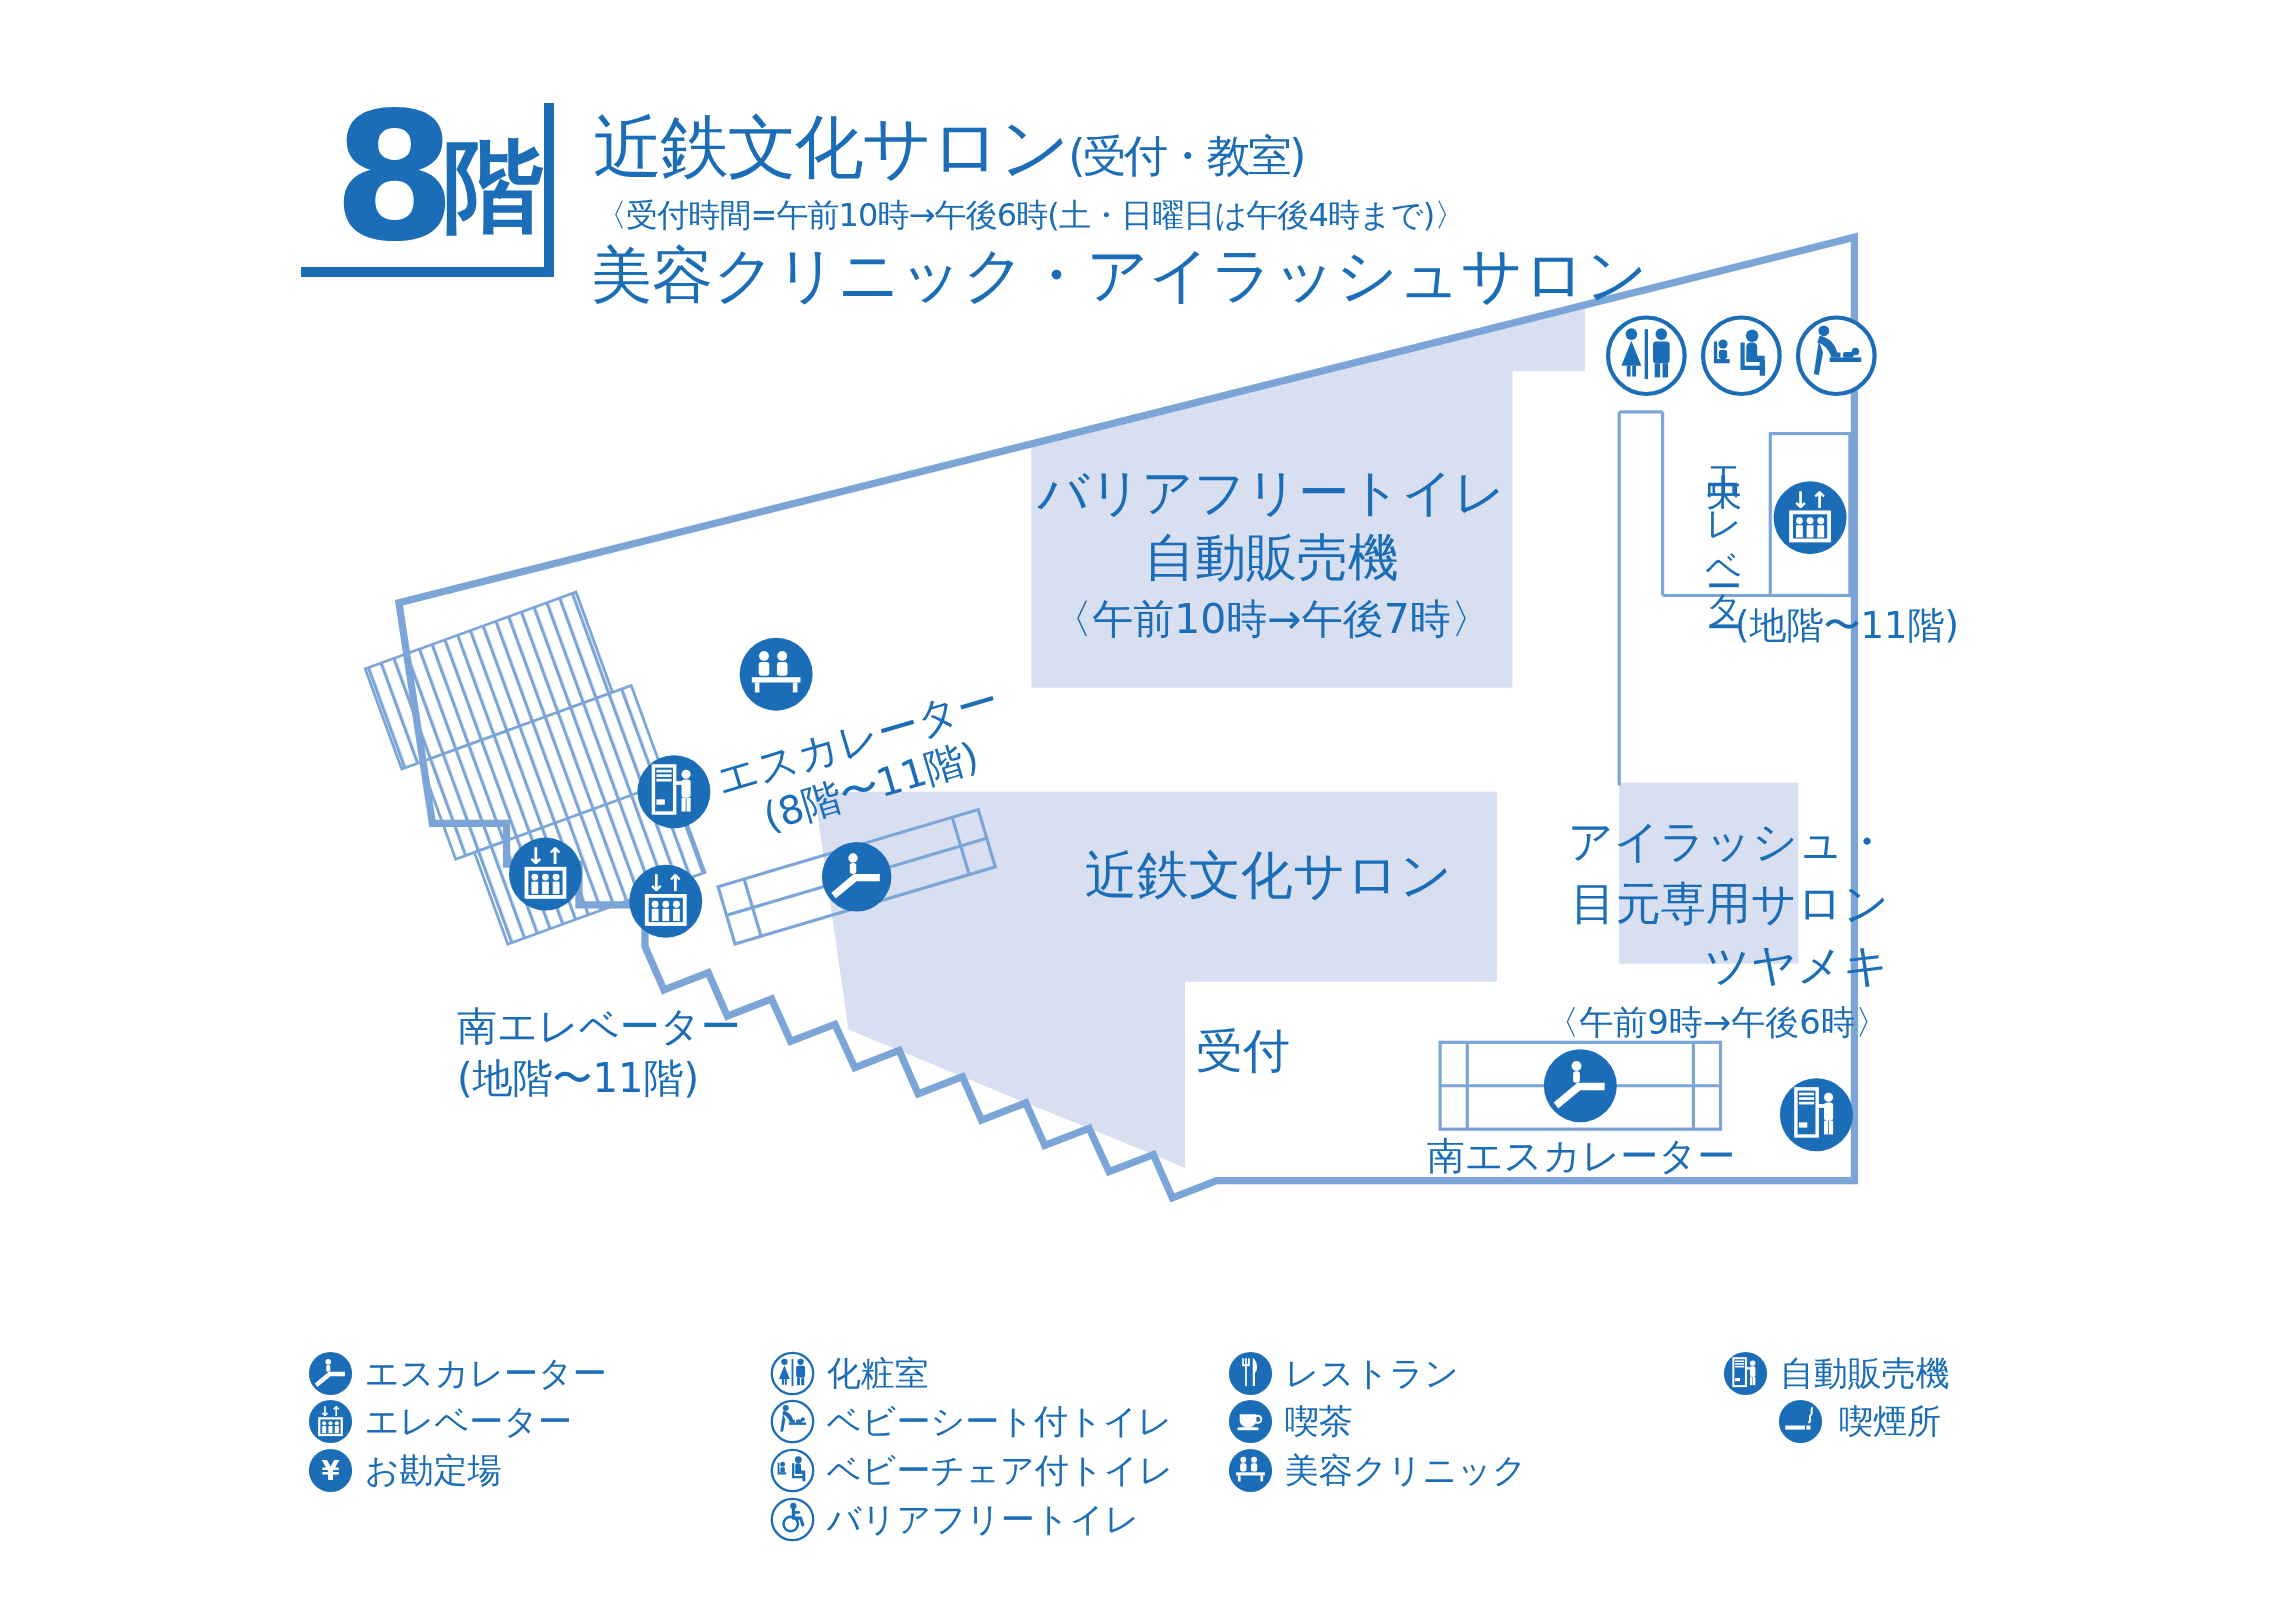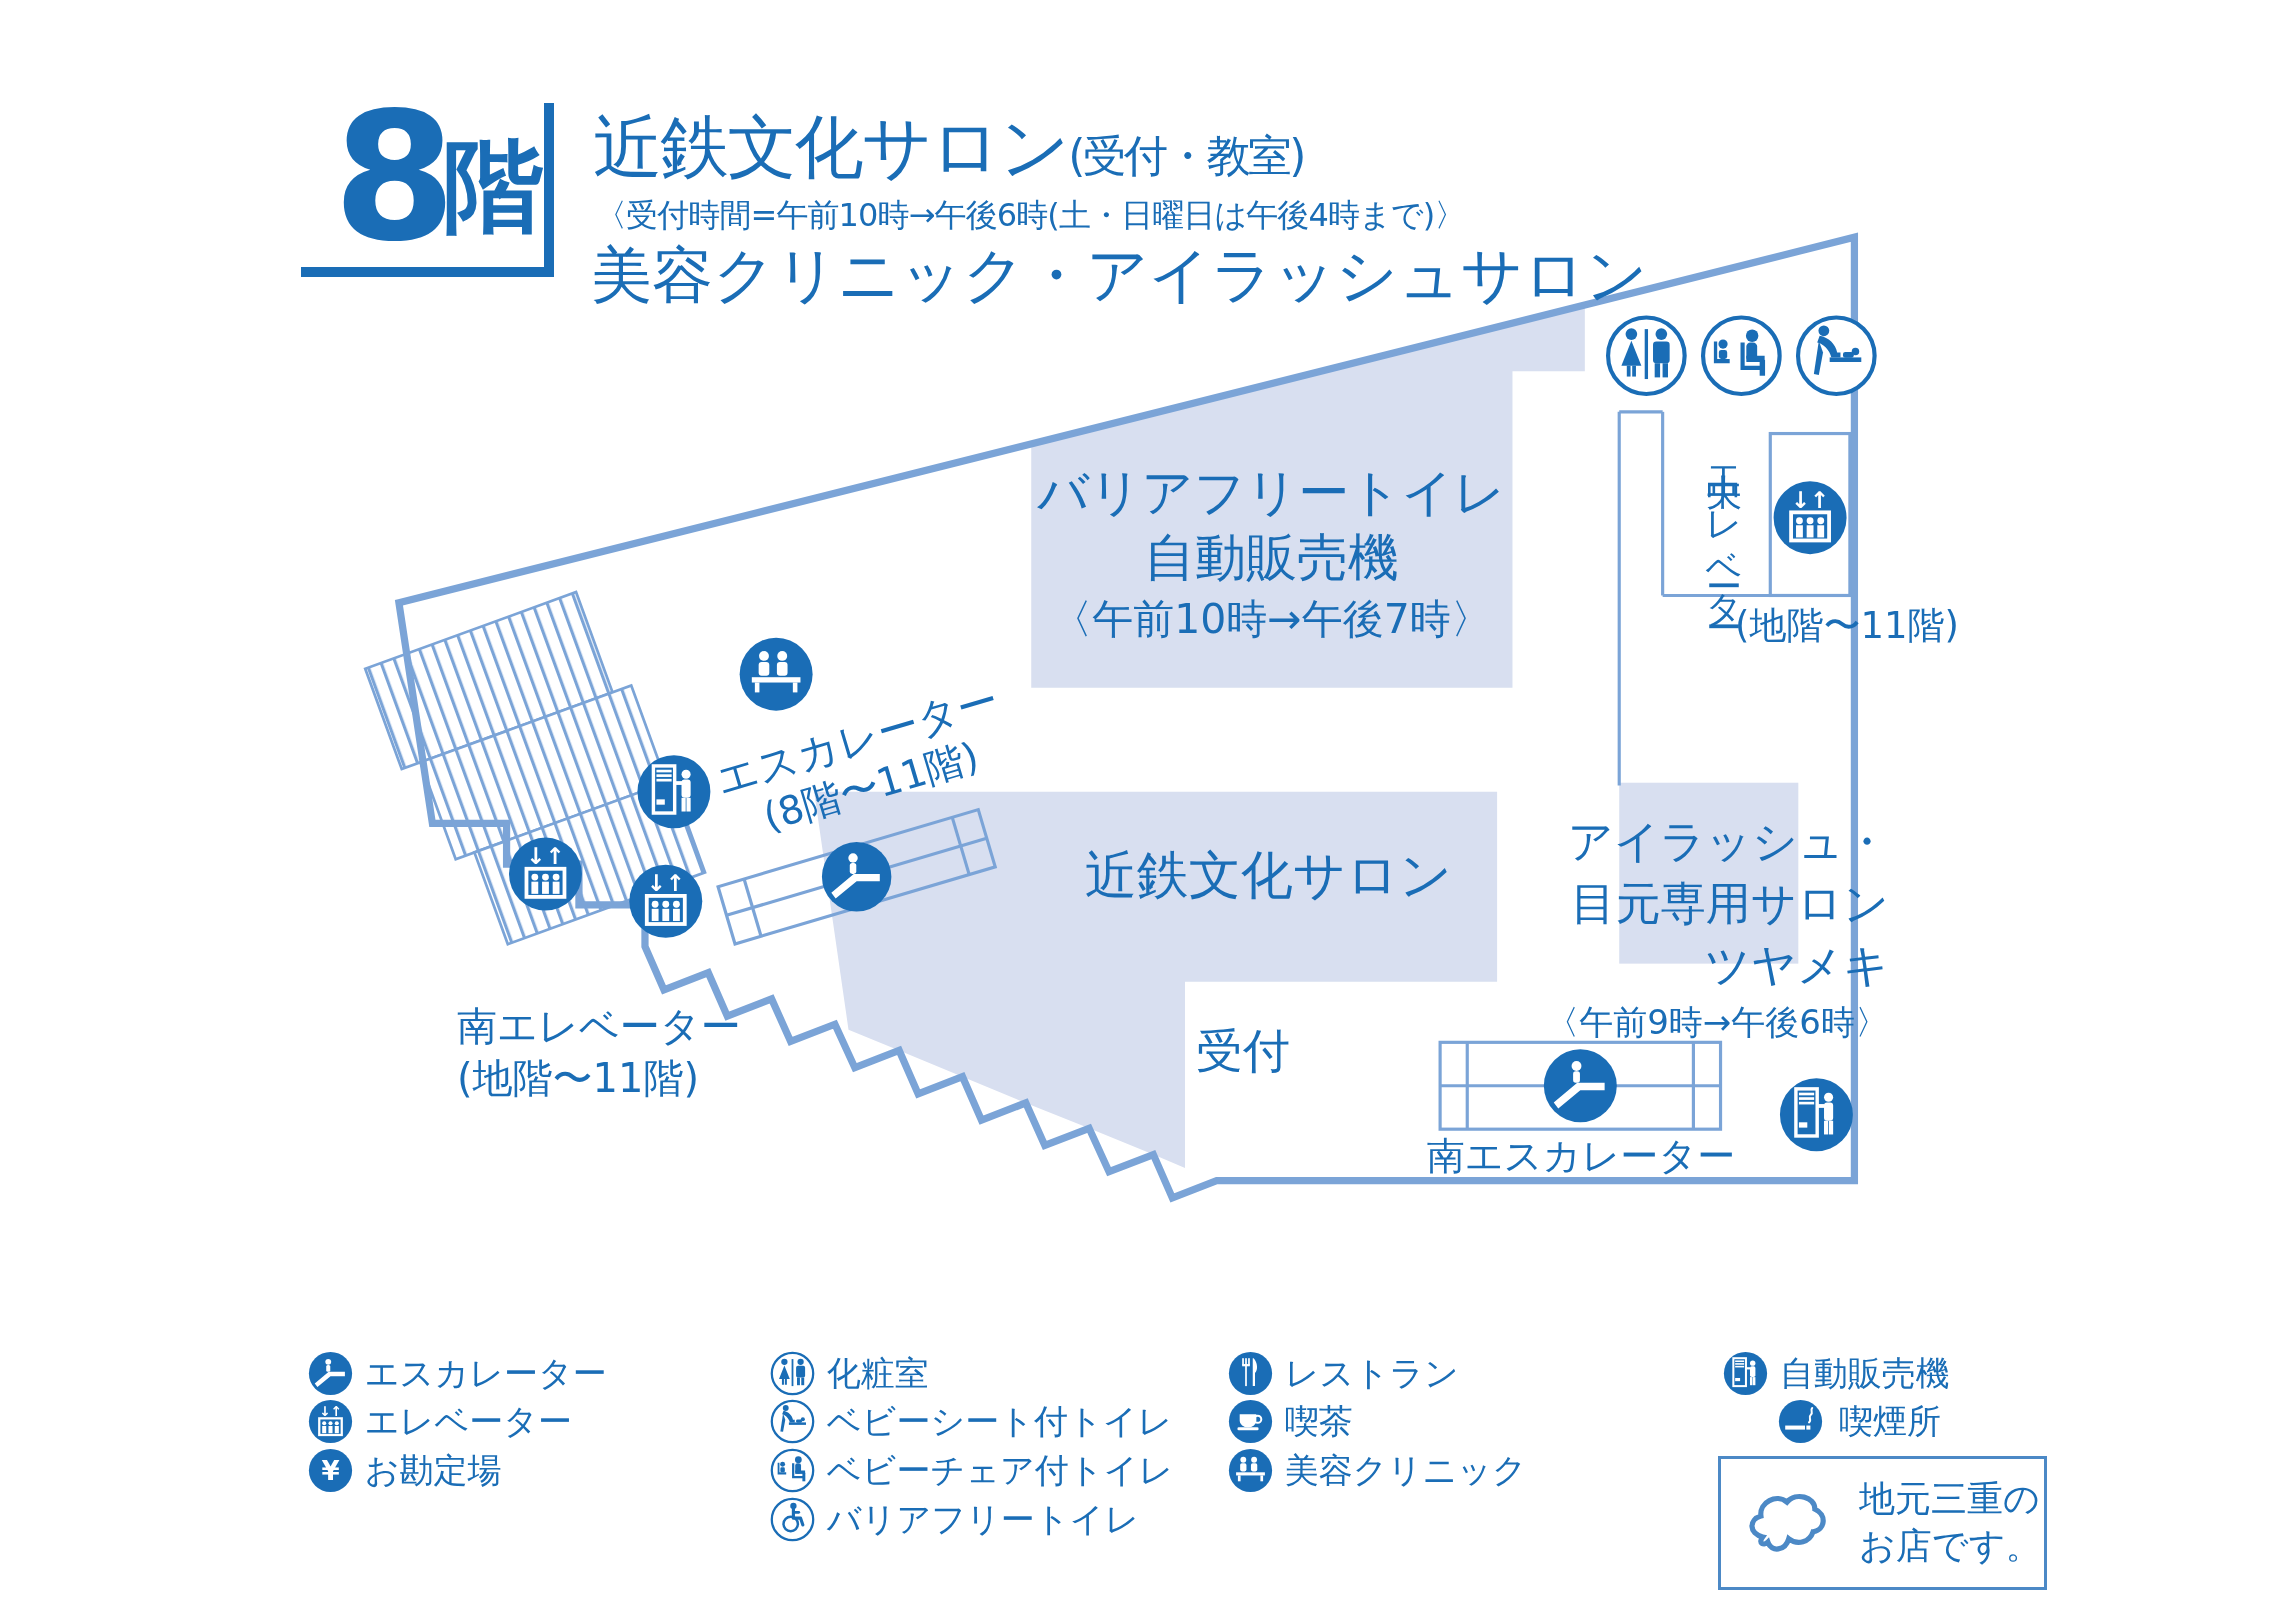--- a/index.html
+++ b/index.html
@@ -352,24 +352,15 @@
       </svg>
     <span class="txt">自動販売機</span>
   </div>
   <div class="leg-row" style="left:1778px;top:1399px;gap:16px;">
     <svg class="licon" viewBox="0 0 50 50" width="45" height="45">
         <use href="#sym-smoking"></use>
       </svg>
     <span class="txt">喫煙所</span>
   </div>
 
-  <div class="abs mie-box">
-    <svg class="blob" viewBox="0 0 120 100">
-        <use href="#sym-mie"></use>
-      </svg>
-    <div class="txt">
-      <div>地元三重の</div>
-      <div>お店です。</div>
-    </div>
-  </div>
 
 </div>
 
 
 </body></html>

